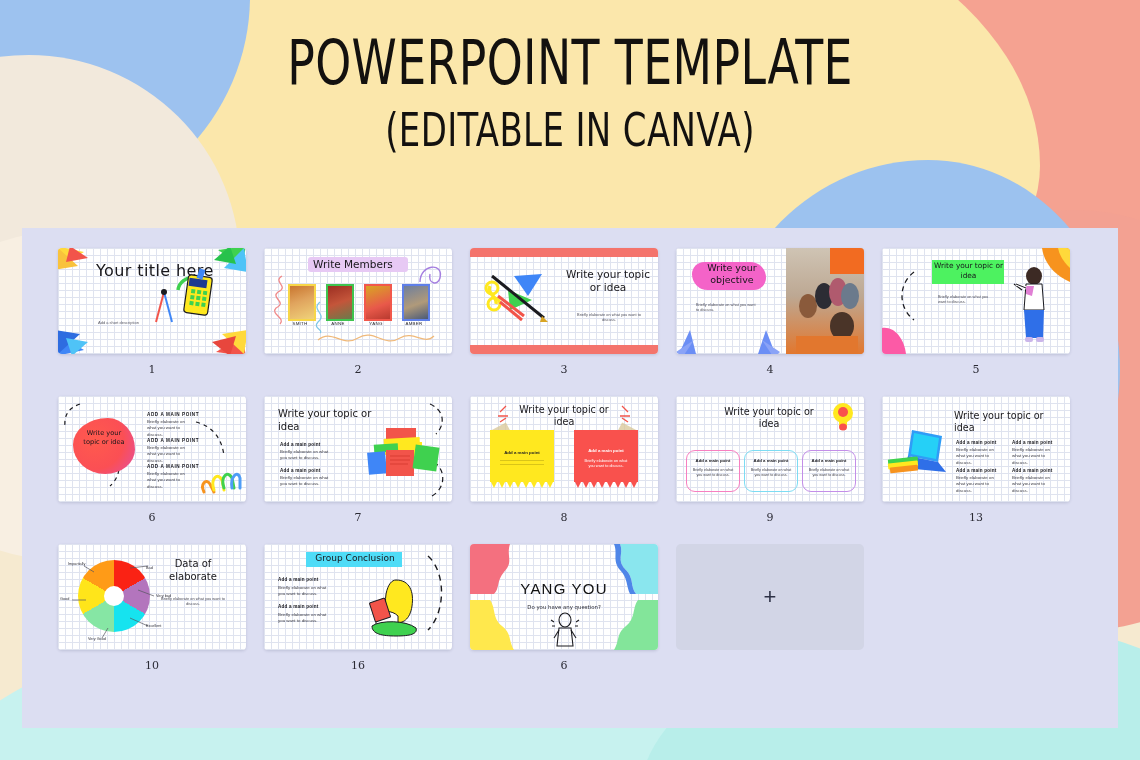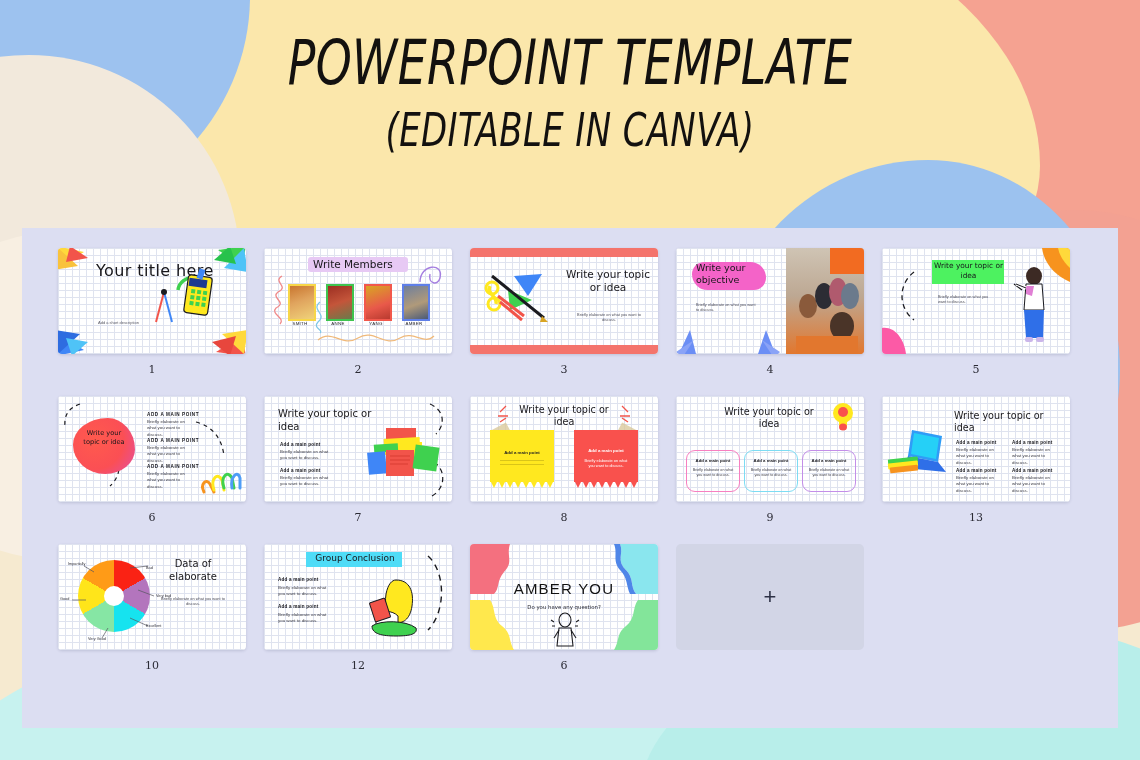--- a/index.html
+++ b/index.html
@@ -28,21 +28,21 @@
   .b-blue-bot{left:560px;bottom:-230px;width:420px;height:400px;background:#a6c7ef;
             border-radius:50%;}
   .b-teal{left:-80px;bottom:-190px;width:820px;height:330px;background:#c7f2ef;
             border-radius:50% 50% 45% 55%/60% 55% 45% 40%;}
   .b-teal2{right:-120px;bottom:-180px;width:620px;height:320px;background:#b8eeea;
             border-radius:55% 45% 50% 50%/55% 50% 50% 45%;}
   .b-white-bot{left:160px;bottom:-210px;width:520px;height:300px;background:#f4f3ef;
             border-radius:50% 50% 48% 52%/58% 55% 45% 42%;}
 
   
-  .headline{position:absolute;left:0;right:0;top:28px;text-align:center;z-index:5;font-style:italic;}
+  .headline{position:absolute;left:0;right:0;top:28px;text-align:center;z-index:5;}
   .headline .l1,.headline .l2{
     font-family:"Liberation Sans Narrow","DejaVu Sans Condensed","Liberation Sans",sans-serif;
     color:#13110f;font-weight:400;letter-spacing:.5px;
     transform:scaleX(.82);transform-origin:center;
   }
   .headline .l1{font-size:62px;line-height:70px;}
   .headline .l2{font-size:46px;line-height:56px;margin-top:4px;}
 
   
   .panel{position:absolute;left:22px;top:228px;width:1096px;height:500px;
@@ -80,21 +80,21 @@
   .frame{position:absolute;width:24px;height:33px;border-width:2.6px;border-style:solid;background:#cfcfcf;}
   .fname{position:absolute;font-size:4.4px;color:#26262e;letter-spacing:.3px;text-align:center;width:26px;}
   
   .tear{position:absolute;left:0;width:188px;height:9px;background:#f4746c;}
   .s3-title{left:92px;top:20px;width:92px;font-size:10.5px;line-height:13px;text-align:center;}
   .s3-sub{left:100px;top:64px;width:78px;font-size:3.9px;color:#50505c;text-align:center;}
   
   .s4-photo{position:absolute;right:0;top:0;width:78px;height:106px;background:#d97b3c;overflow:hidden;}
   .s4-hl{position:absolute;left:16px;top:14px;width:74px;height:28px;background:#f463c8;
          border-radius:14px 18px 14px 18px;}
-  .s4-title{left:20px;top:14px;width:72px;font-size:9.5px;line-height:12px;}
+  .s4-title{left:20px;top:14px;width:72px;font-size:9.5px;line-height:12px;text-align:center;}
   .s4-sub{left:20px;top:54px;width:62px;font-size:3.9px;color:#4d4d58;}
   
   .s5-hl{position:absolute;left:50px;top:12px;width:72px;height:24px;background:#4df260;}
   .s5-title{left:52px;top:13px;width:69px;font-size:7.4px;line-height:10px;text-align:center;}
   .s5-sub{left:56px;top:46px;width:56px;font-size:3.9px;color:#4d4d58;}
   
   .s6-blob{position:absolute;left:15px;top:22px;width:62px;height:56px;
            background:radial-gradient(circle at 35% 40%,#ff5a4e 0%,#fb4f54 55%,#e24fa6 100%);
            border-radius:56% 44% 48% 52%/48% 56% 44% 52%;}
   .s6-title{left:20px;top:33px;width:52px;font-size:6.6px;line-height:9px;text-align:center;}
@@ -523,40 +523,40 @@
       <div class="tl blk" style="left:14px;top:41px;width:52px;">Briefly elaborate on what you want to discuss.</div>
       <div class="tl mp" style="left:14px;top:60px;">Add a main point</div>
       <div class="tl blk" style="left:14px;top:68px;width:52px;">Briefly elaborate on what you want to discuss.</div>
       <svg style="position:absolute;right:28px;top:32px;width:56px;height:62px" viewBox="0 0 56 62">
         <path d="M28 4 C42 4 46 16 44 30 C42 44 34 48 28 46 C20 44 16 30 18 18 C20 8 24 4 28 4 Z" fill="#ffe81f" stroke="#1b1b20" stroke-width="1"></path>
         <path d="M8 40 C14 34 24 34 30 40 L30 54 L8 54 Z" fill="#fff" stroke="#1b1b20" stroke-width="1"></path>
         <rect x="4" y="24" width="16" height="20" rx="1" fill="#f2544a" stroke="#1b1b20" stroke-width="1" transform="rotate(-18 12 34)"></rect>
         <path d="M4 50 C12 44 38 44 48 52 C50 58 42 60 28 60 C14 60 4 58 4 50 Z" fill="#3fd14f" stroke="#1b1b20" stroke-width="1"></path>
       </svg>
     </div>
-    <div class="num">12</div>
+    <div class="num">16</div>
   </div>
 
   <div class="cell">
     <div class="thumb">
       <div class="grid-bg"></div>
       <svg class="corner" style="left:0;top:0;" viewBox="0 0 62 50">
         <path d="M0 0 L40 0 C36 12 44 18 34 28 C26 38 30 44 24 50 L0 50 Z" fill="#f4707f"></path>
       </svg>
       <svg class="corner" style="right:0;top:0;" viewBox="0 0 62 50">
         <path d="M62 0 L24 0 C28 10 20 16 30 26 C38 34 34 42 40 50 L62 50 Z" fill="#8ae6ee"></path>
         <path d="M24 0 C28 10 20 16 30 26 C38 34 34 42 40 50 L34 50 C30 42 32 34 24 26 C16 16 22 10 18 0 Z" fill="#4f86e8"></path>
       </svg>
       <svg class="corner" style="left:0;bottom:0;" viewBox="0 0 62 50">
         <path d="M0 50 L44 50 C38 40 42 34 32 26 C22 18 26 8 20 0 L0 0 Z" fill="#ffe84d"></path>
       </svg>
       <svg class="corner" style="right:0;bottom:0;" viewBox="0 0 62 50">
         <path d="M62 50 L18 50 C24 40 20 34 30 26 C40 18 36 8 42 0 L62 0 Z" fill="#83e59a"></path>
       </svg>
-      <div class="tl s13-title">AMBER YOU</div>
+      <div class="tl s13-title">YANG YOU</div>
       <div class="tl hand s13-sub">Do you have any question?</div>
       <svg style="position:absolute;left:80px;bottom:2px;width:30px;height:36px" viewBox="0 0 30 36">
         <g stroke="#1b1b20" stroke-width="1.1" fill="none">
           <ellipse cx="15" cy="8" rx="6" ry="7"></ellipse>
           <path d="M9 16 L21 16 L23 34 L7 34 Z"></path>
           <path d="M9 18 L4 26"></path>
               <path d="M21 18 L26 26"></path>
           <path d="M4 10 L1 8"></path>
               <path d="M5 14 L2 14"></path>
           <path d="M26 10 L29 8"></path>

